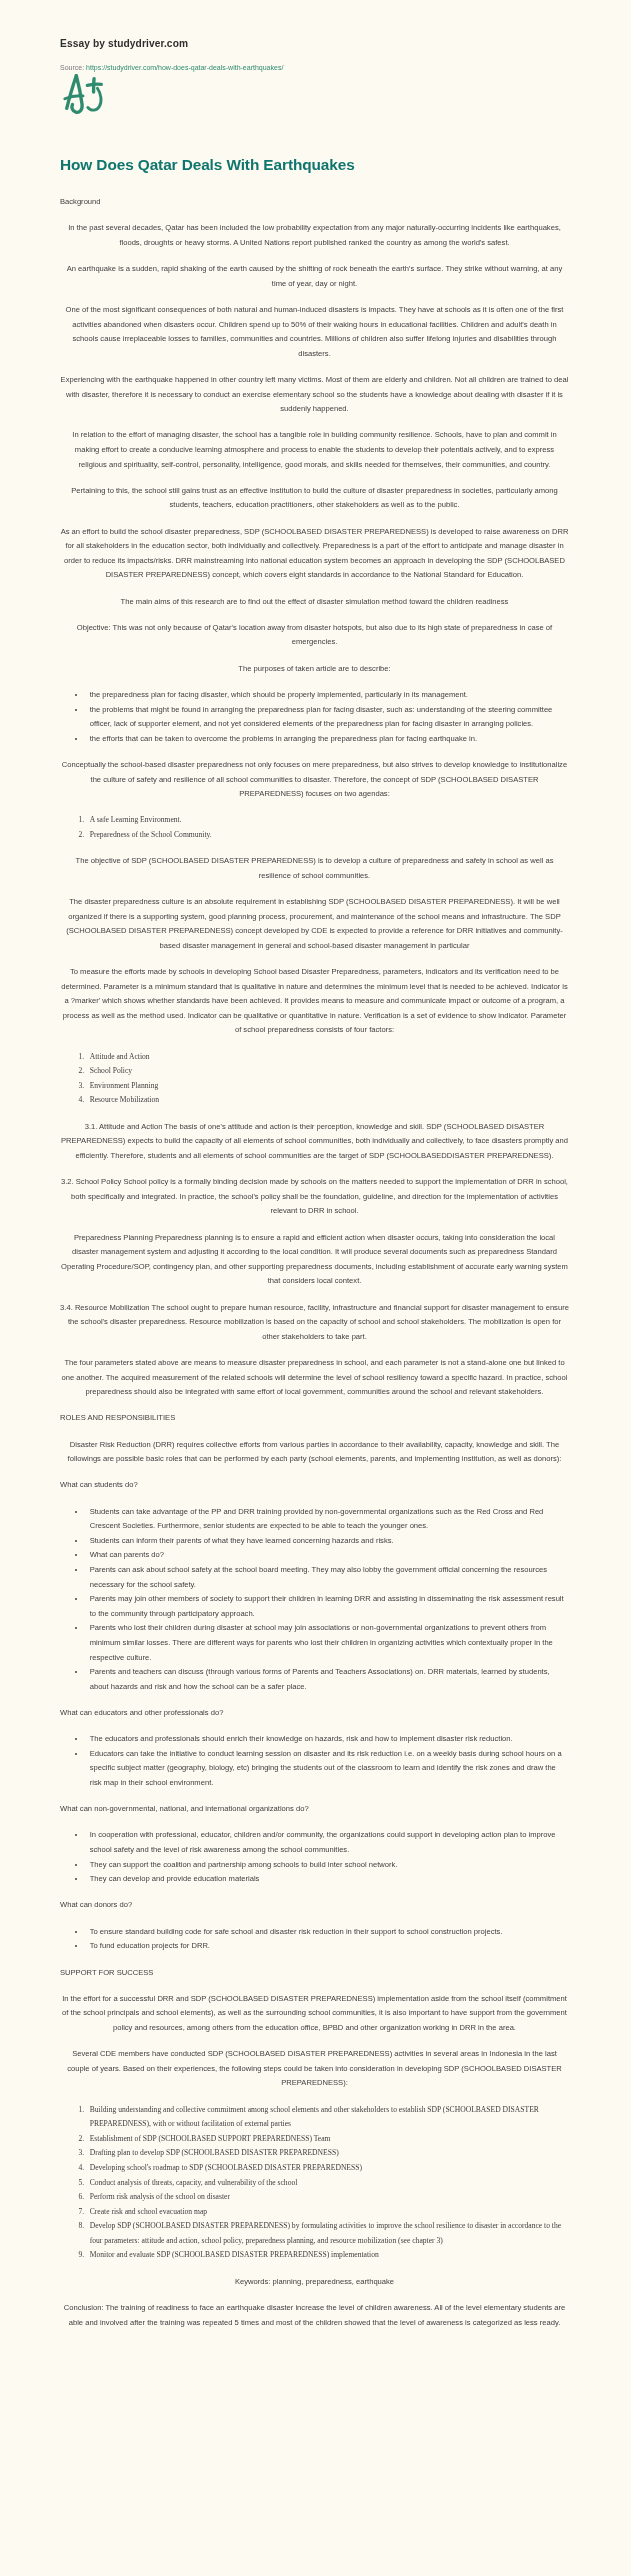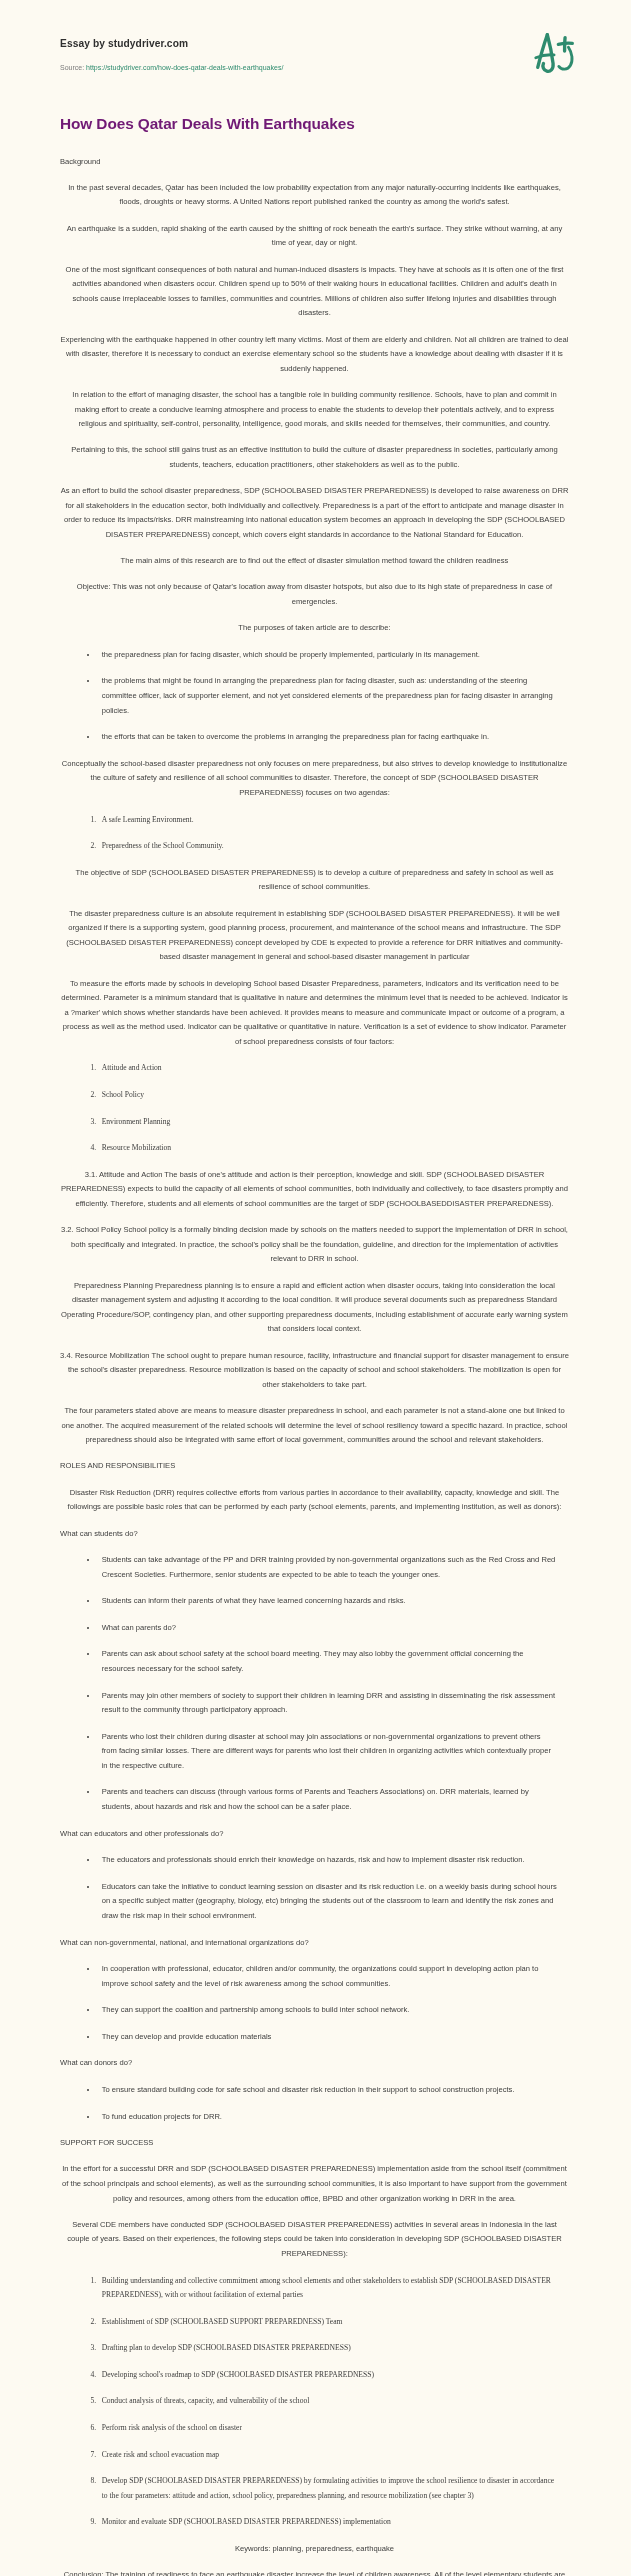--- a/index.html
+++ b/index.html
@@ -18,20 +18,21 @@
     min-height: 2576px;
     background: #fdfaf2;
     position: relative;
     padding: 0;
   }
   .header {
     padding: 32px 46px 0 60px;
     display: flex;
     align-items: flex-start;
     justify-content: space-between;
+    flex-direction: column;
   }
   .header-left { padding-top: 6.2px; }
   .essay-by {
     font-size: 10.2px;
     font-weight: bold;
     color: #2f2f2f;
     letter-spacing: 0.1px;
     margin: 0 0 13.6px 0;
     line-height: 1.2;
   }
@@ -50,21 +51,21 @@
     display: block;
     margin-right: 6.2px;
     margin-top: -3.7px;
   }
   .content {
     padding: 0 62px 25px 60px;
   }
   h1.title {
     font-size: 15.4px;
     font-weight: bold;
-    color: #701a75;
+    color: #0f766e;
     margin: 38px 0 21px 0;
     line-height: 1.25;
     letter-spacing: -0.1px;
   }
   p.para {
     font-size: 7.6px;
     line-height: 1.92;
     color: #3d3d3d;
     margin: 0 0 11.7px 0;
     text-align: center;
@@ -78,21 +79,21 @@
   ul.doc-list, ol.doc-list {
     margin: 0 0 11.7px 0;
     padding-left: 26px;
   }
   ul.doc-list { list-style-type: disc; }
   ol.doc-list { list-style-type: decimal; font-family: Liberation Serif, serif; }
   ul.doc-list li, ol.doc-list li {
     font-size: 7.6px;
     line-height: 1.92;
     color: #3d3d3d;
-    margin: 12px;
+    margin: 0;
     padding-left: 3.7px;
   }
   ul.doc-list li::marker { font-size: 6.2px; }
 </style>
 </head>
 <body>
 
 <div class="page">
 
   <div class="header">
@@ -164,21 +165,21 @@
     <p class="section-head">ROLES AND RESPONSIBILITIES</p>
     <p class="para">Disaster Risk Reduction (DRR) requires collective efforts from various parties in accordance to their availability, capacity, knowledge and skill. The followings are possible basic roles that can be performed by each party (school elements, parents, and implementing institution, as well as donors):</p>
 
     <p class="section-head">What can students do?</p>
     <ul class="doc-list">
         <li>Students can take advantage of the PP and DRR training provided by non-governmental organizations such as the Red Cross and Red Crescent Societies. Furthermore, senior students are expected to be able to teach the younger ones.</li>
         <li>Students can inform their parents of what they have learned concerning hazards and risks.</li>
         <li>What can parents do?</li>
         <li>Parents can ask about school safety at the school board meeting. They may also lobby the government official concerning the resources necessary for the school safety.</li>
         <li>Parents may join other members of society to support their children in learning DRR and assisting in disseminating the risk assessment result to the community through participatory approach.</li>
-        <li>Parents who lost their children during disaster at school may join associations or non-governmental organizations to prevent others from facing similar losses. There are different ways for parents who lost their children in organizing activities which contextually proper in the respective culture.</li>
+        <li>Parents who lost their children during disaster at school may join associations or non-governmental organizations to prevent others from minimum similar losses. There are different ways for parents who lost their children in organizing activities which contextually proper in the respective culture.</li>
         <li>Parents and teachers can discuss (through various forms of Parents and Teachers Associations) on. DRR materials, learned by students, about hazards and risk and how the school can be a safer place.</li>
       </ul>
 
     <p class="section-head">What can educators and other professionals do?</p>
     <ul class="doc-list">
         <li>The educators and professionals should enrich their knowledge on hazards, risk and how to implement disaster risk reduction.</li>
         <li>Educators can take the initiative to conduct learning session on disaster and its risk reduction i.e. on a weekly basis during school hours on a specific subject matter (geography, biology, etc) bringing the students out of the classroom to learn and identify the risk zones and draw the risk map in their school environment.</li>
       </ul>
 
     <p class="section-head">What can non-governmental, national, and international organizations do?</p>

